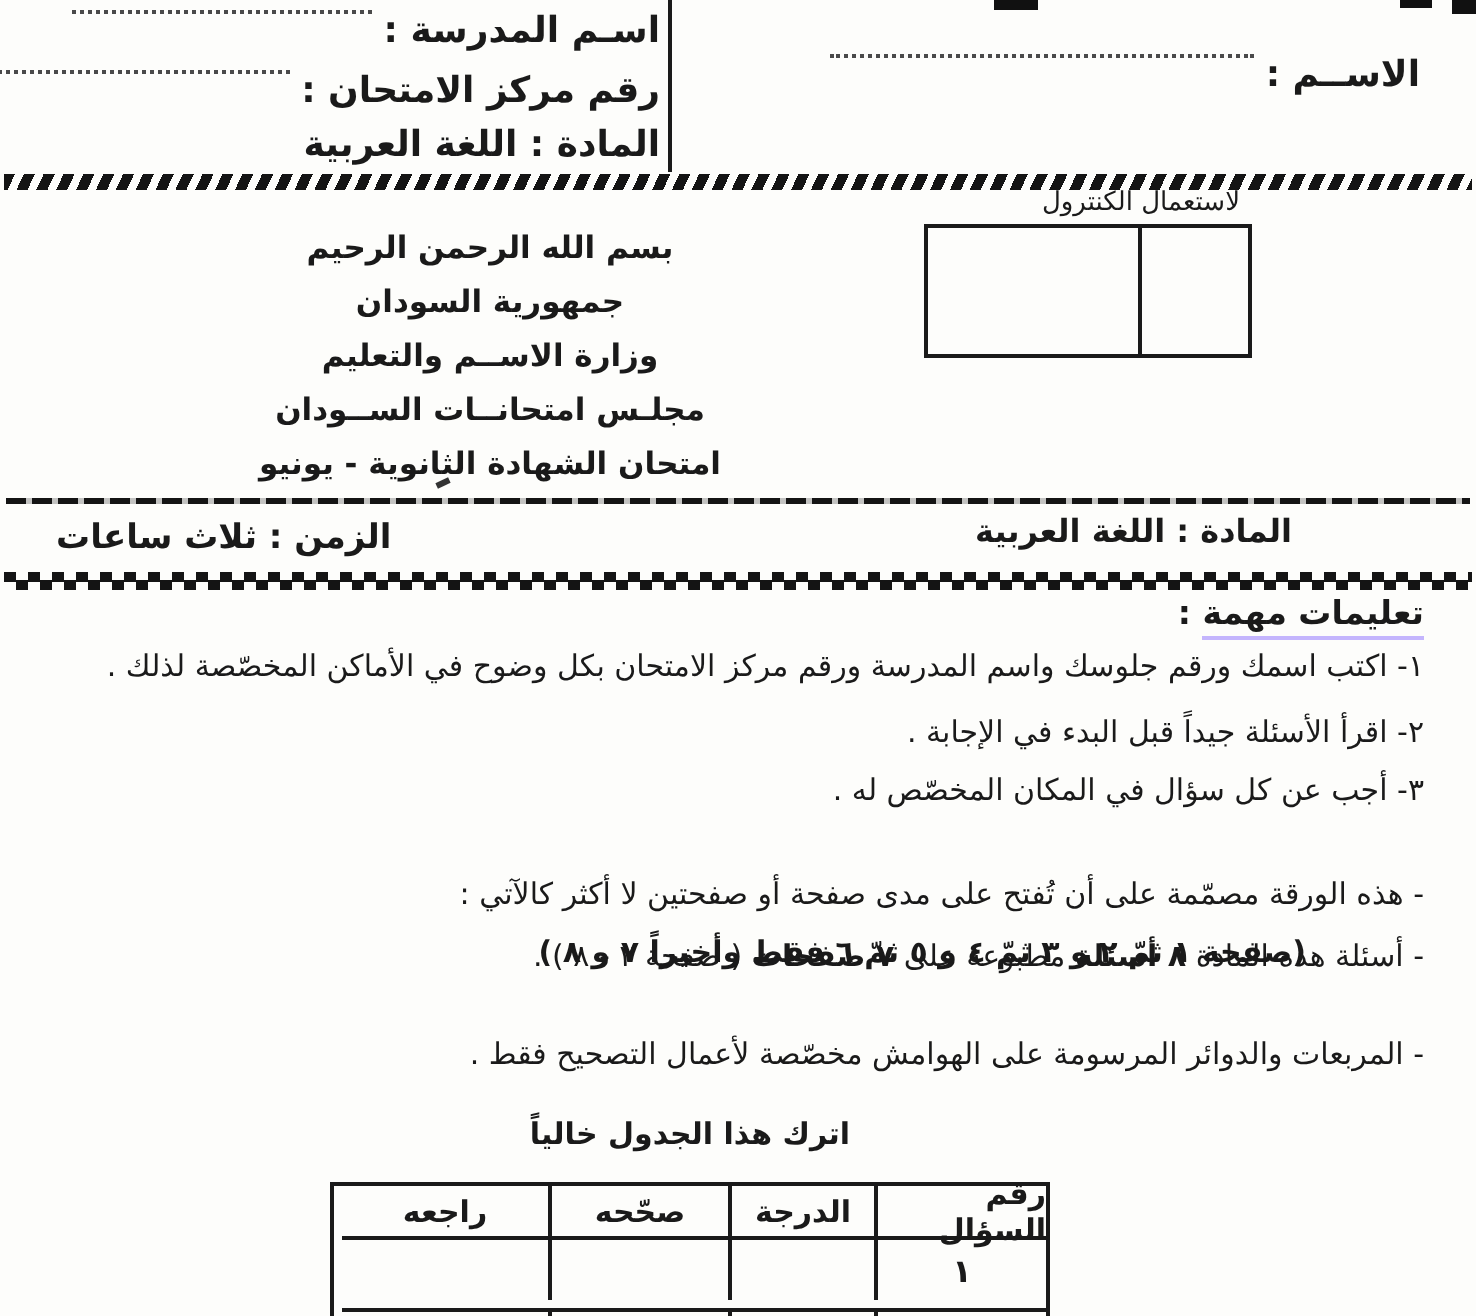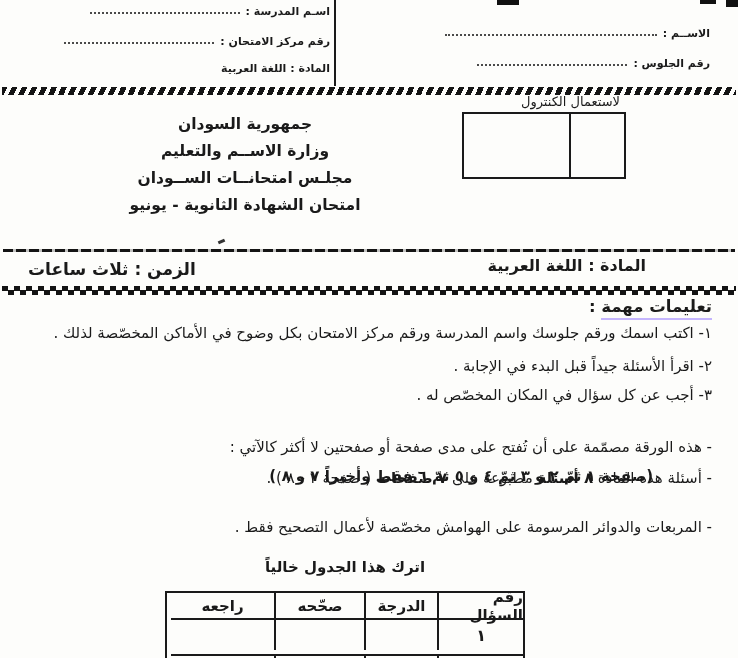--- a/index.html
+++ b/index.html
@@ -2,22 +2,22 @@
 <html lang="ar"><head>
 <meta charset="utf-8">
 <style>
   html,body { margin:0; padding:0; background:#e8e8e8; }
   .page {
     position:relative; width:738px; height:658px; margin:0 auto;
     background:#fdfdfb; overflow:hidden;
     font-family:"DejaVu Sans", sans-serif; color:#1a1a1a;
   }
   
-  .field { position:absolute; display:flex; direction:rtl; align-items:flex-end;
-           font-weight:bold; font-size:11px; white-space:nowrap; }
+  .field { position:absolute; display:flex; direction:rtl; 
+           font-weight:bold; font-size:18px; white-space:nowrap; }
   .field .lbl { margin-left:6px; }
   .leader { border-bottom:2px dotted #4a4a4a; margin-bottom:4px; height:0; }
   #f-name   { top:27px;  right:28px; }
   #f-name .leader   { width:212px; }
   #f-seat   { top:57px;  right:28px; }
   #f-seat .leader   { width:150px; }
   #f-school { top:5px;   right:408px; }
   #f-school .leader { width:150px; }
   #f-center { top:35px;  right:408px; }
   #f-center .leader { width:150px; }
@@ -98,24 +98,20 @@
 
   <div class="art" id="art1"></div>
   <div class="art" id="art2"></div>
   <div class="art" id="art3"></div>
   <div class="art" id="art4"></div>
 
   <div class="field" id="f-name">
     <span class="lbl">الاســم :</span>
     <span class="leader"></span>
   </div>
-  <div class="field" id="f-seat">
-    <span class="lbl">رقم الجلوس :</span>
-    <span class="leader"></span>
-  </div>
   <div class="field" id="f-school">
     <span class="lbl">اسـم المدرسة :</span>
     <span class="leader"></span>
   </div>
   <div class="field" id="f-center">
     <span class="lbl">رقم مركز الامتحان :</span>
     <span class="leader"></span>
   </div>
   <div class="field" id="f-subject">
     <span class="lbl">المادة : اللغة العربية</span>
@@ -123,20 +119,21 @@
   <div class="vdiv"></div>
 
   <div class="rope"></div>
 
   <div class="ctl-label">لاستعمال الكنترول</div>
   <div class="ctl-box">
     <div class="ctl-div"></div>
   </div>
 
   <div class="org">
+    <div>بسم الله الرحمن الرحيم</div>
     <div>جمهورية السودان</div>
     <div>وزارة الاســم والتعليم</div>
     <div>مجلـس امتحانــات الســودان</div>
     <div>امتحان الشهادة الثانوية - يونيو</div>
   </div>
 
   <div class="dash"></div>
 
   <div class="meta-subject">المادة : اللغة العربية</div>
   <div class="meta-time">الزمن : ثلاث ساعات</div>

